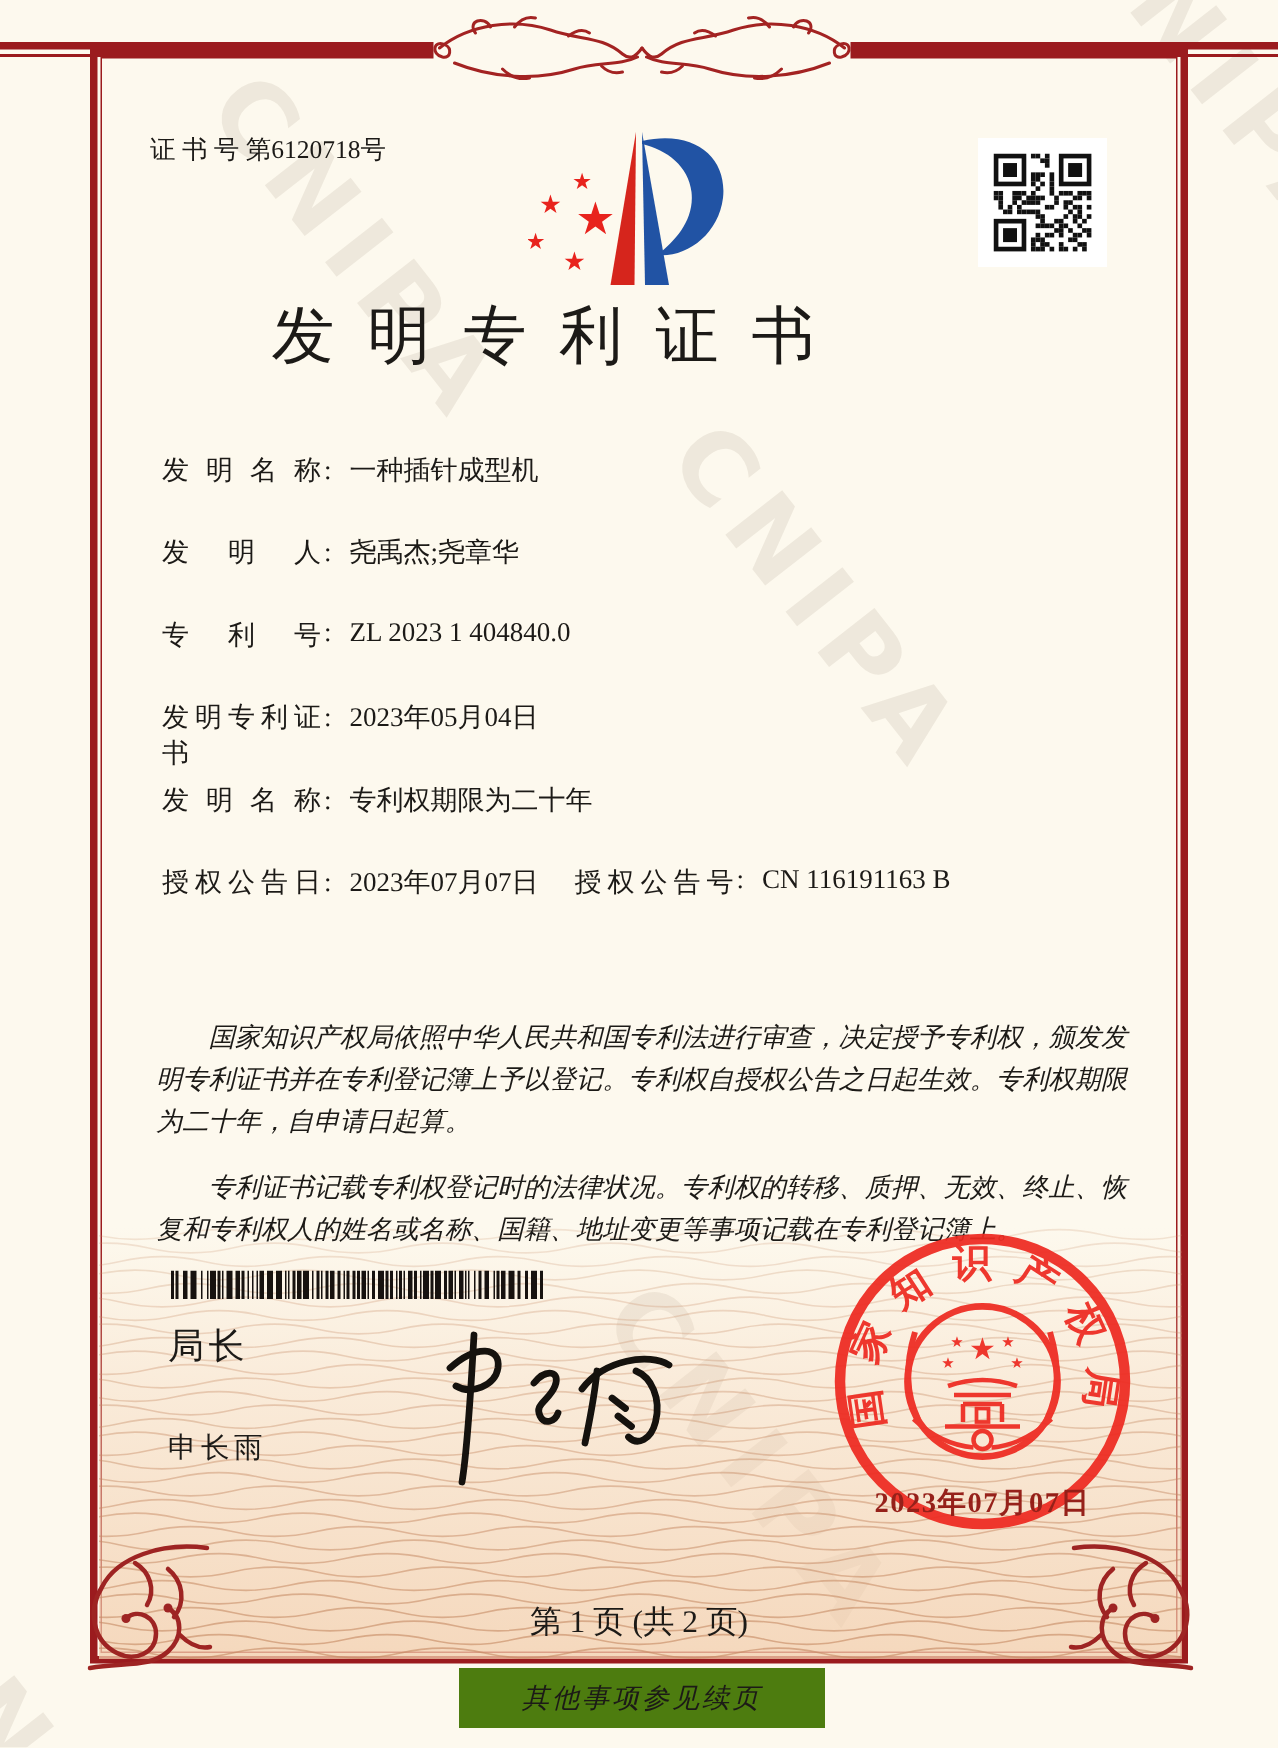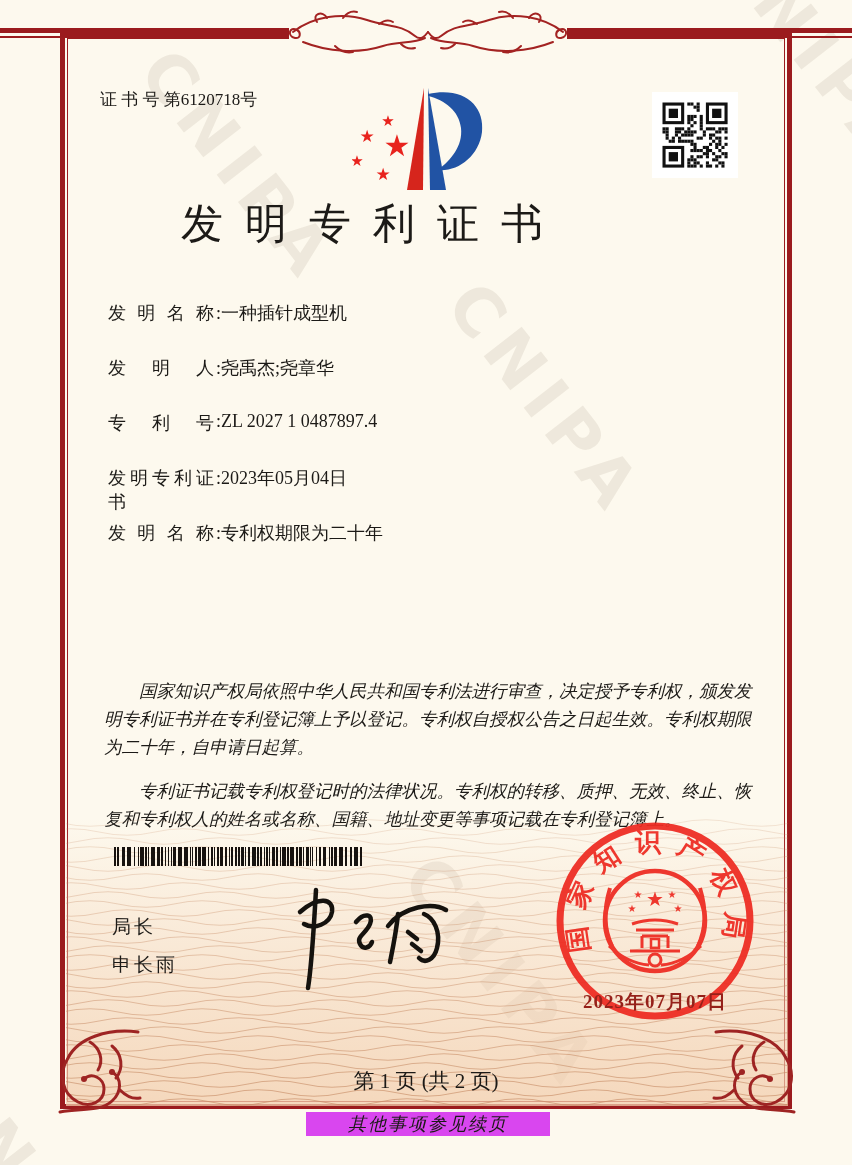--- a/index.html
+++ b/index.html
@@ -30,39 +30,39 @@
   .logo{position:absolute;left:352px;top:84px;z-index:3;}
   .qr{position:absolute;left:652px;top:92px;z-index:3;}
 
   .title{position:absolute;left:0;top:196px;width:724px;text-align:center;font-size:42px;
          letter-spacing:22px;text-indent:22px;font-weight:500;z-index:3;}
 
   .fields{position:absolute;left:108px;top:301px;width:640px;font-size:18px;z-index:3;}
   .frow{height:55px;position:relative;}
   .fl{display:inline-block;width:106px;text-align:justify;text-align-last:justify;vertical-align:top;}
   .colon{display:inline-block;margin-left:2px;}
-  .fv{margin-left:0;}
+  .fv{margin-left:12px;}
   .g2{position:absolute;left:275px;top:0;}
 
   .paras{position:absolute;left:88px;top:661px;width:680px;z-index:3;
          font-size:17.5px;line-height:28px;font-style:italic;}
   .paras p{margin:16px;text-indent:2em;}
 
   .barcode{position:absolute;left:112px;top:847px;z-index:3;}
 
-  .sig-title{position:absolute;left:112px;top:914px;font-family:Liberation Mono, monospace;
-             font-size:19px;letter-spacing:3px;z-index:3;}
+  .sig-title{position:absolute;left:112px;top:881px;font-family:Liberation Mono, monospace;
+             font-size:24px;letter-spacing:3px;z-index:3;}
   .sig-name{position:absolute;left:112px;top:952px;font-family:Liberation Serif, serif;
             font-size:19px;letter-spacing:3px;z-index:3;}
   .signature{position:absolute;left:238px;top:884px;z-index:3;}
 
   .seal{position:absolute;left:552px;top:818px;z-index:5;opacity:0.93;}
 
   .pageno{position:absolute;left:0;top:1067px;width:852px;text-align:center;font-size:21px;z-index:3;}
-  .note{position:absolute;left:306px;top:1112px;width:244px;height:24px;background:#d946ef;z-index:3;
+  .note{position:absolute;left:306px;top:1112px;width:244px;height:40px;background:#4d7c0f;z-index:3;
         display:flex;align-items:center;justify-content:center;font-size:18px;font-style:italic;letter-spacing:2px;}
 </style>
 </head>
 <body>
 
 <div id="page">
 
   <div class="wm" style="left:185px;top:35px">CNIPA</div>
   <div class="wm" style="left:492px;top:268px">CNIPA</div>
   <div class="wm" style="left:-150px;top:420px">CNIPA</div>
@@ -303,27 +303,33 @@
   <div class="title">发明专利证书</div>
 
   <div class="fields">
     <div class="frow">
       <span class="fl">发明名称</span><span class="colon">:</span><span class="fv">一种插针成型机</span>
     </div>
     <div class="frow">
       <span class="fl">发明人</span><span class="colon">:</span><span class="fv">尧禹杰;尧章华</span>
     </div>
     <div class="frow">
-      <span class="fl">专利号</span><span class="colon">:</span><span class="fv">ZL 2027 1 0487897.4</span>
+      <span class="fl">专利号</span><span class="colon">:</span><span class="fv">ZL 2023 1 404840.0</span>
     </div>
     <div class="frow">
       <span class="fl">发明专利证书</span><span class="colon">:</span><span class="fv">2023年05月04日</span>
     </div>
     <div class="frow">
       <span class="fl">发明名称</span><span class="colon">:</span><span class="fv">专利权期限为二十年</span>
+    </div>
+    <div class="frow">
+      <span class="fl">授权公告日</span><span class="colon">:</span><span class="fv">2023年07月07日</span>
+      <span class="g2">
+        <span class="fl">授权公告号</span><span class="colon">:</span><span class="fv">CN 116191163 B</span>
+      </span>
     </div>
   </div>
 
   <div class="paras">
     <p>国家知识产权局依照中华人民共和国专利法进行审查，决定授予专利权，颁发发明专利证书并在专利登记簿上予以登记。专利权自授权公告之日起生效。专利权期限为二十年，自申请日起算。</p>
     <p>专利证书记载专利权登记时的法律状况。专利权的转移、质押、无效、终止、恢复和专利权人的姓名或名称、国籍、地址变更等事项记载在专利登记簿上。</p>
   </div>
 
   <svg class="barcode" width="258" height="19" viewBox="0 0 258 19">
     <g id="bars">

